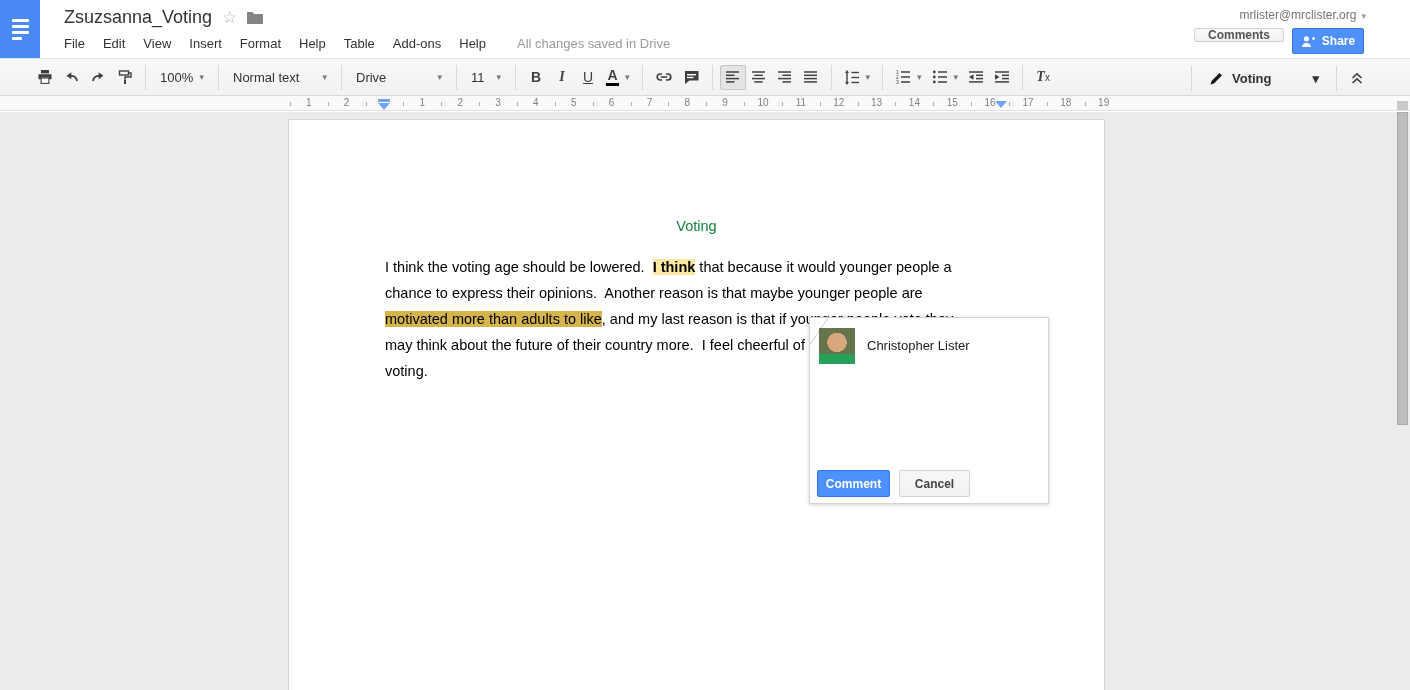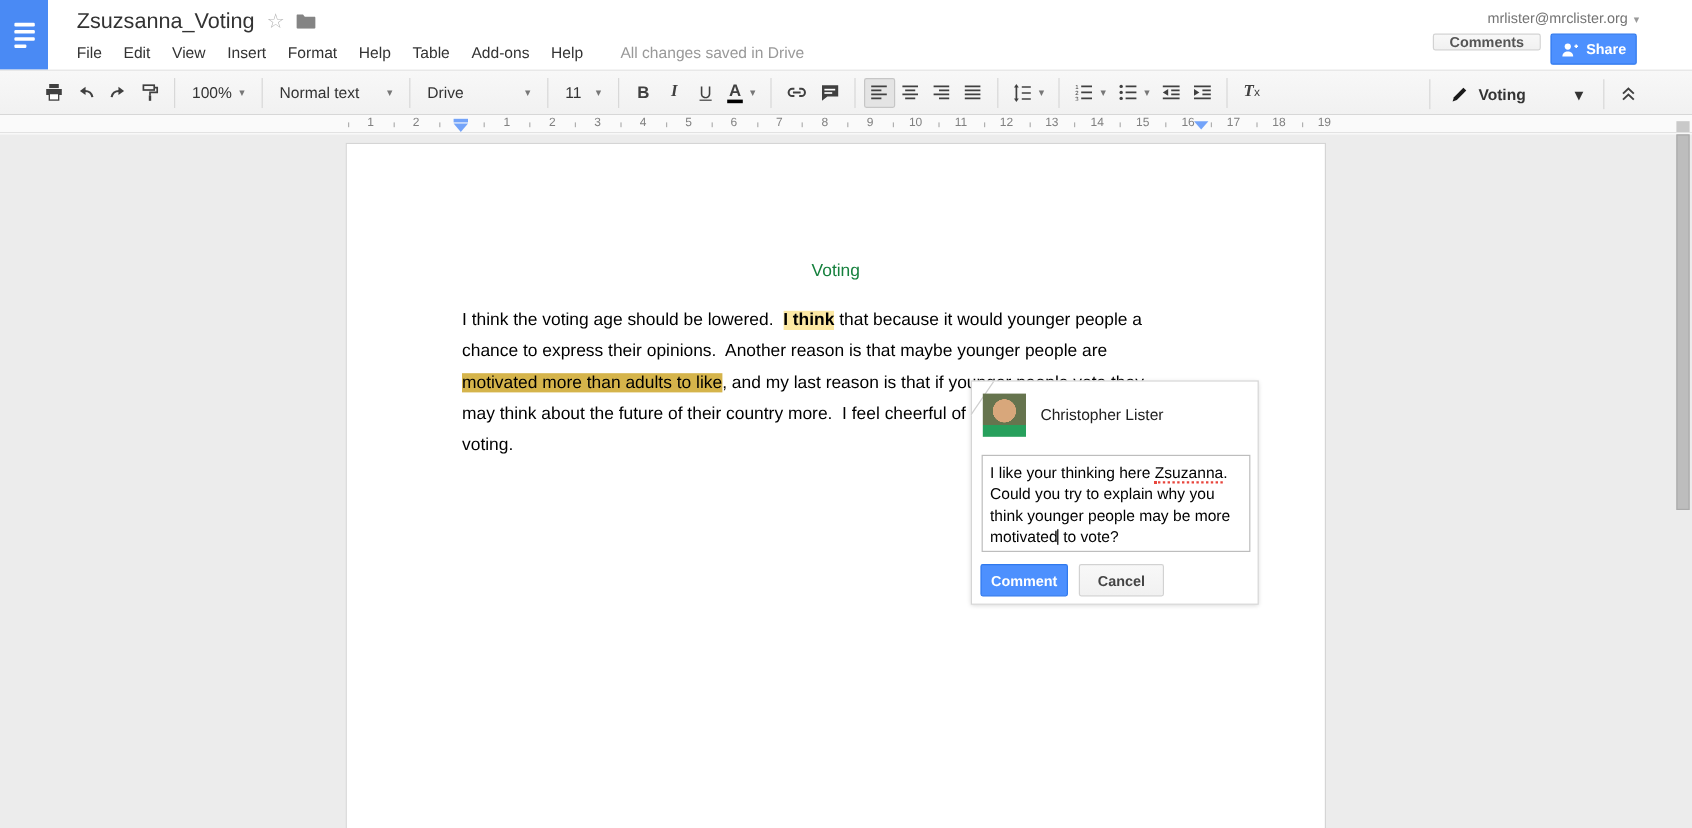--- a/index.html
+++ b/index.html
@@ -427,26 +427,20 @@
       </div>
     </div>
 
     <div id="comment-box">
       <svg class="cb-notch" width="20" height="30" viewBox="0 0 20 30">
           <polygon points="0,29 19,1 19,29" fill="#fff"></polygon>
           <line x1="0" y1="29" x2="19" y2="1" stroke="#cfcfcf" stroke-width="1"></line>
         </svg>
       <div class="cb-avatar"></div>
       <div class="cb-author">Christopher Lister</div>
-      <div class="cb-input">
-        <div class="cline"><span>I like your thinking here </span><span class="misspell">Zsuzanna</span><span>.</span></div>
-        <div class="cline">Could you try to explain why you</div>
-        <div class="cline">think younger people may be more</div>
-        <div class="cline"><span>motivated</span><span class="caret"></span><span> to vote?</span></div>
-      </div>
       <button class="btn cb-comment-btn">Comment</button>
       <button class="btn cb-cancel-btn">Cancel</button>
     </div>
   </div>
 
   <div id="scrollbar-thumb"></div>
 
 </div>
 
 </body></html>

